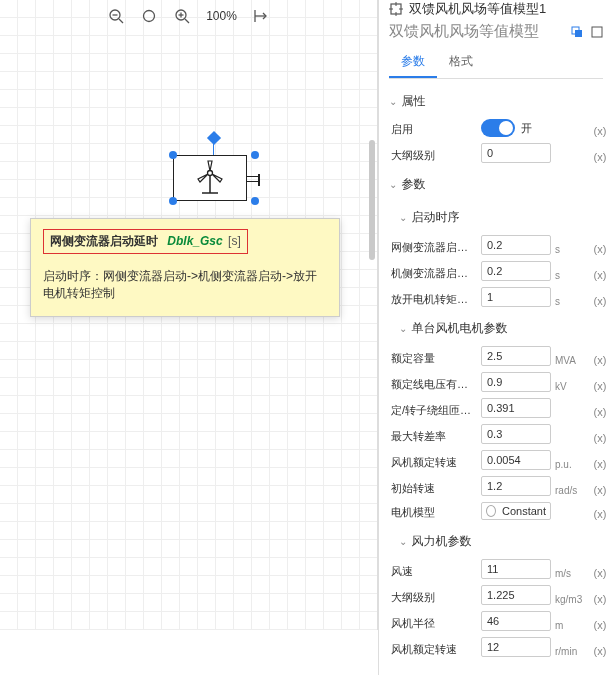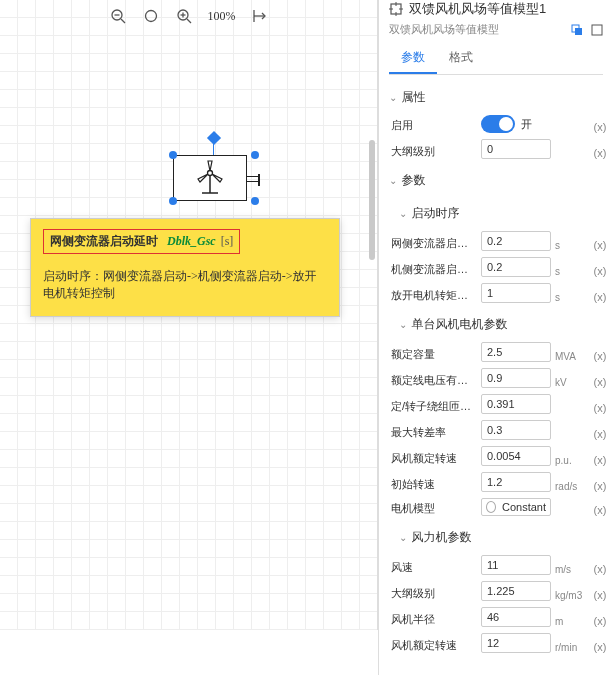--- a/index.html
+++ b/index.html
@@ -1,52 +1,52 @@
 <!DOCTYPE html>
 <html><head>
 <meta charset="utf-8">
 <style>
   * { box-sizing: border-box; margin: 0; padding: 0; }
   body { font-family: "Microsoft YaHei", "PingFang SC", Arial, sans-serif; font-size: 12px; color: #333; background: #fff; width: 613px; height: 675px; overflow: hidden; display: flex; }
   
   
-  .canvas-wrap { width: 378px; height: 630px; position: relative; border-right: 1px solid #ddd; font-family: Liberation Serif, serif; }
+  .canvas-wrap { width: 378px; height: 630px; position: relative; border-right: 1px solid #ddd; }
   .canvas-toolbar { position: absolute; top: 6px; left: 0; right: 0; display: flex; justify-content: center; align-items: center; gap: 14px; z-index: 5; }
   .tb-icon-btn { background: none; border: none; cursor: pointer; color: #555; padding: 2px; display: flex; }
   .tb-zoom { font-size: 12px; color: #333; }
   .canvas-grid { position: absolute; inset: 0; background-image: linear-gradient(#eee 1px, transparent 1px), linear-gradient(90deg, #eee 1px, transparent 1px); background-size: 18px 18px; background-position: -1px -1px; }
   
   
   .canvas-node { position: absolute; left: 165px; top: 155px; width: 90px; height: 54px; }
   .node-box { width: 74px; height: 46px; border: 1.5px solid #222; background: #fff; display: flex; justify-content: center; align-items: center; position: relative; margin-left: 8px; }
   .node-port { position: absolute; right: -12px; top: 20px; width: 12px; height: 6px; border-top: 1.5px solid #222; border-bottom: 1.5px solid #222; }
   .node-port::after { content:""; position:absolute; right:-2px; top:-3px; width:2px; height:12px; background:#222; }
   .sel-handle { position: absolute; width: 8px; height: 8px; background: #2b7de9; border-radius: 50%; }
   .sel-rot { position: absolute; left: 44px; top: -22px; width: 10px; height: 10px; background: #2b7de9; transform: rotate(45deg); }
   .sel-line { position: absolute; left: 48px; top: -12px; width: 1px; height: 12px; background: #2b7de9; }
   .h-tl { left: 4px; top: -4px; } .h-tr { right: -4px; top: -4px; }
   .h-bl { left: 4px; bottom: 4px; } .h-br { right: -4px; bottom: 4px; }
   
   
-  .tooltip-box { position: absolute; left: 30px; top: 218px; width: 310px; background: #fde047; border: 1px solid #ccc; box-shadow: 0 2px 8px rgba(0,0,0,0.15); padding: 10px 12px 14px; z-index: 6; }
+  .tooltip-box { position: absolute; left: 30px; top: 218px; width: 310px; background: #fef9c3; border: 1px solid #ccc; box-shadow: 0 2px 8px rgba(0,0,0,0.15); padding: 10px 12px 14px; z-index: 6; }
   .tooltip-title-row { border: 1px solid #d33; padding: 3px 6px; margin-bottom: 14px; display: inline-block; font-size: 12px; }
   .tooltip-title { font-weight: bold; }
   .tooltip-var { font-style: italic; color: #0a8a3a; font-weight: bold; margin-left: 6px; }
   .tooltip-unit { color: #555; margin-left: 2px; }
   .tooltip-desc { font-size: 12px; color: #333; }
   
   .scroll-thumb { position:absolute; right:2px; top:140px; width:6px; height:120px; background:#c9c9c9; border-radius:3px; }
   
   
   .panel { width: 235px; height: 675px; overflow: hidden; background: #fff; border-left: 1px solid #ddd; display: flex; flex-direction: column; }
   .panel-header { padding: 0 10px 2px; }
   .panel-title-row { display: flex; align-items: center; gap: 6px; font-size: 13px; }
   .panel-target-icon { color: #444; display:flex; }
   .panel-subtitle-row { display: flex; align-items: center; justify-content: space-between; margin-top: 4px; }
-  .panel-subtitle { font-size: 11px; color: #888; }
+  .panel-subtitle { font-size: 15px; color: #888; }
   .panel-sub-icons { display:flex; gap:8px; }
   .panel-sub-icons button { background:none; border:none; cursor:pointer; color:#2b7de9; padding:0; display:flex; }
   
   .tabs { display: flex; border-bottom: 1px solid #ddd; margin-top: 6px; }
   .tab { padding: 6px 12px; font-size: 12px; color: #666; cursor: pointer; border-bottom: 2px solid transparent; }
   .tab.active { color: #2b7de9; border-bottom: 2px solid #2b7de9; }
   
   .panel-body { flex: 1; overflow-y: auto; padding: 6px 4px 6px 10px; }
   .panel-body::-webkit-scrollbar { width: 8px; }
   .panel-body::-webkit-scrollbar-thumb { background: #ccc; border-radius: 4px; }

